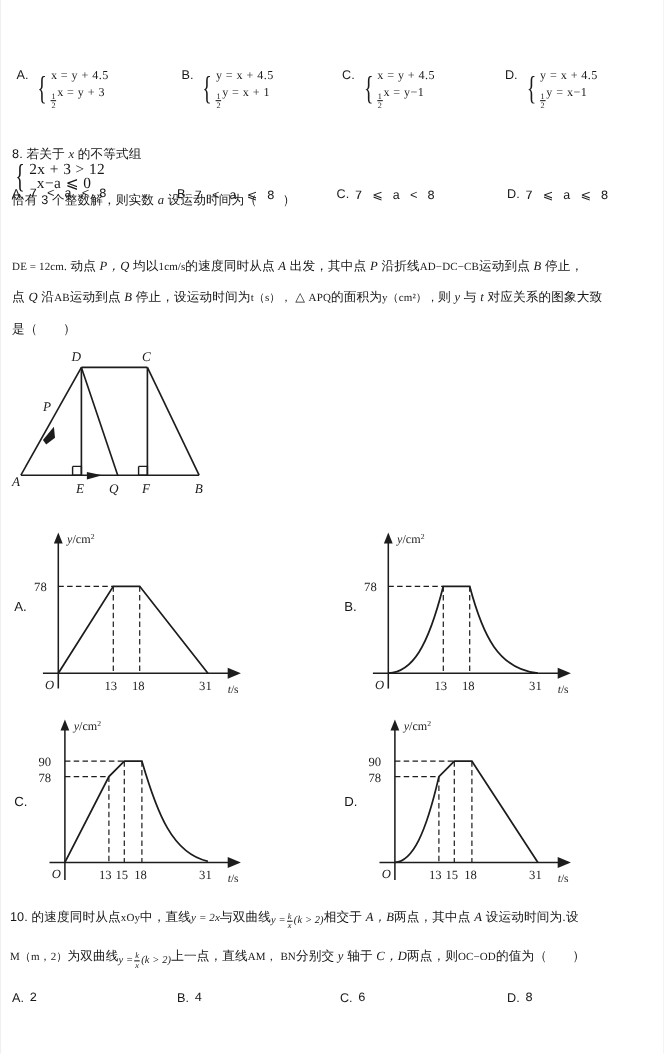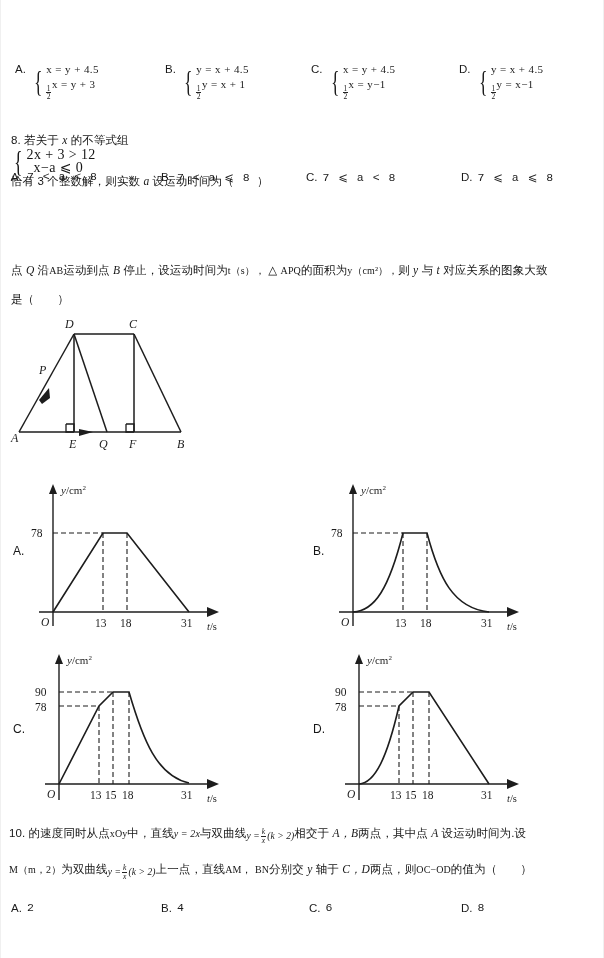--- a/index.html
+++ b/index.html
@@ -213,20 +213,32 @@
       <span class="lab">C.</span>
       <span class="ineq">7 ⩽ a &lt; 8</span>
     </div>
     <div class="choice" style="left:460px">
       <span class="lab">D.</span>
       <span class="ineq">7 ⩽ a ⩽ 8</span>
     </div>
   </div>
 
 
+  <div class="qline" style="left:10px; top:234px">
+    <span class="sm">DE = 12cm.</span>
+    <span class="cn">动点</span>
+    <span class="mv">P，Q</span>
+    <span class="cn">均以</span><span class="sm">1cm/s</span><span class="cn">的速度同时从点</span>
+    <span class="mv">A</span>
+    <span class="cn">出发，其中点</span>
+    <span class="mv">P</span>
+    <span class="cn">沿折线</span><span class="sm">AD−DC−CB</span><span class="cn">运动到点</span>
+    <span class="mv">B</span>
+    <span class="cn">停止，</span>
+  </div>
 
   <div class="qline" style="left:10px; top:263px">
     <span class="cn">点</span>
     <span class="mv">Q</span>
     <span class="cn">沿</span><span class="sm">AB</span><span class="cn">运动到点</span>
     <span class="mv">B</span>
     <span class="cn">停止，设运动时间为</span><span class="sm">t（s），</span>
     <span>△</span>
     <span class="sm">APQ</span><span class="cn">的面积为</span><span class="sm">y（cm²），</span><span class="cn">则</span>
     <span class="mv">y</span>

